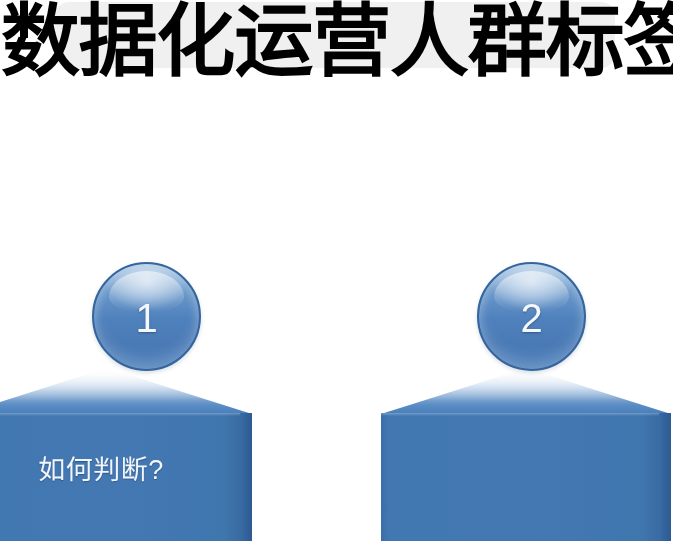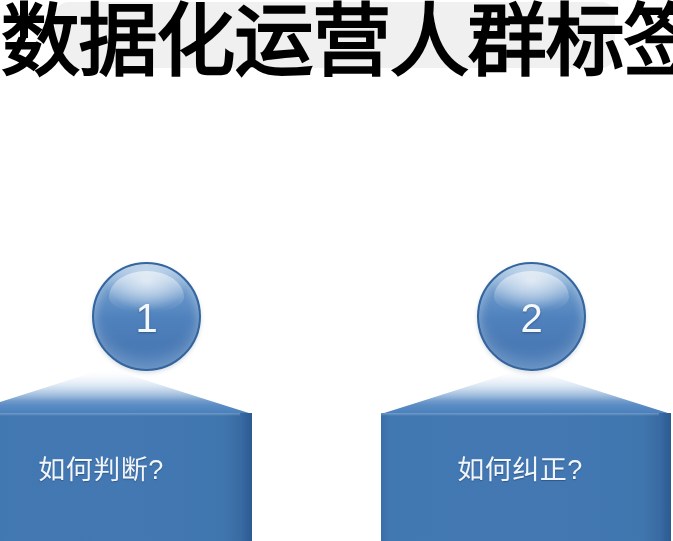--- a/index.html
+++ b/index.html
@@ -226,21 +226,20 @@
     </div>
   </div>
 
   <div class="pedestal-group right">
     <div class="prism">
       <div class="prism-roof"></div>
       <div class="prism-roof-hi"></div>
       <div class="prism-body"></div>
       <div class="prism-body-top-edge"></div>
       <div class="prism-side"></div>
-      <div class="prism-label">如何纠正?</div>
     </div>
     <div class="sphere right">
       <div class="sphere-gloss"></div>
       <div class="sphere-number">2</div>
     </div>
   </div>
 
 </div>
 
 </body></html>

